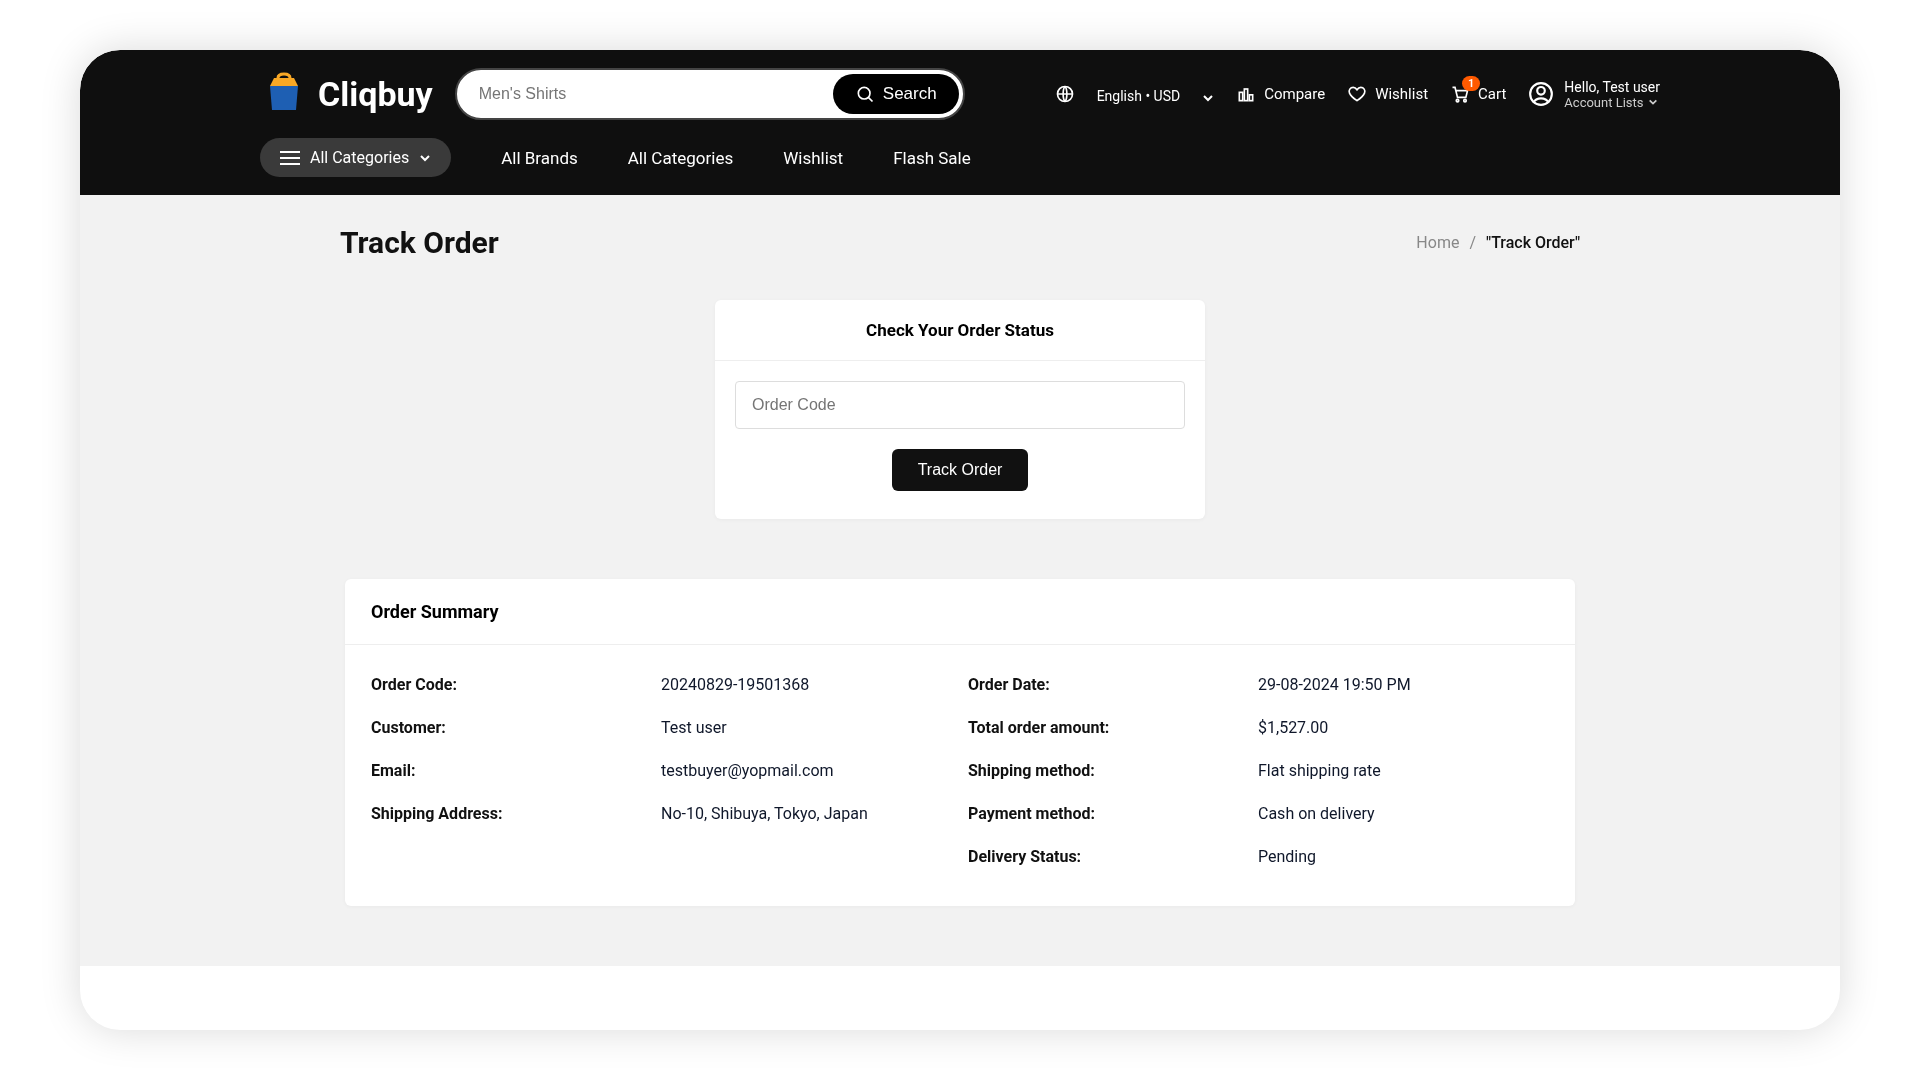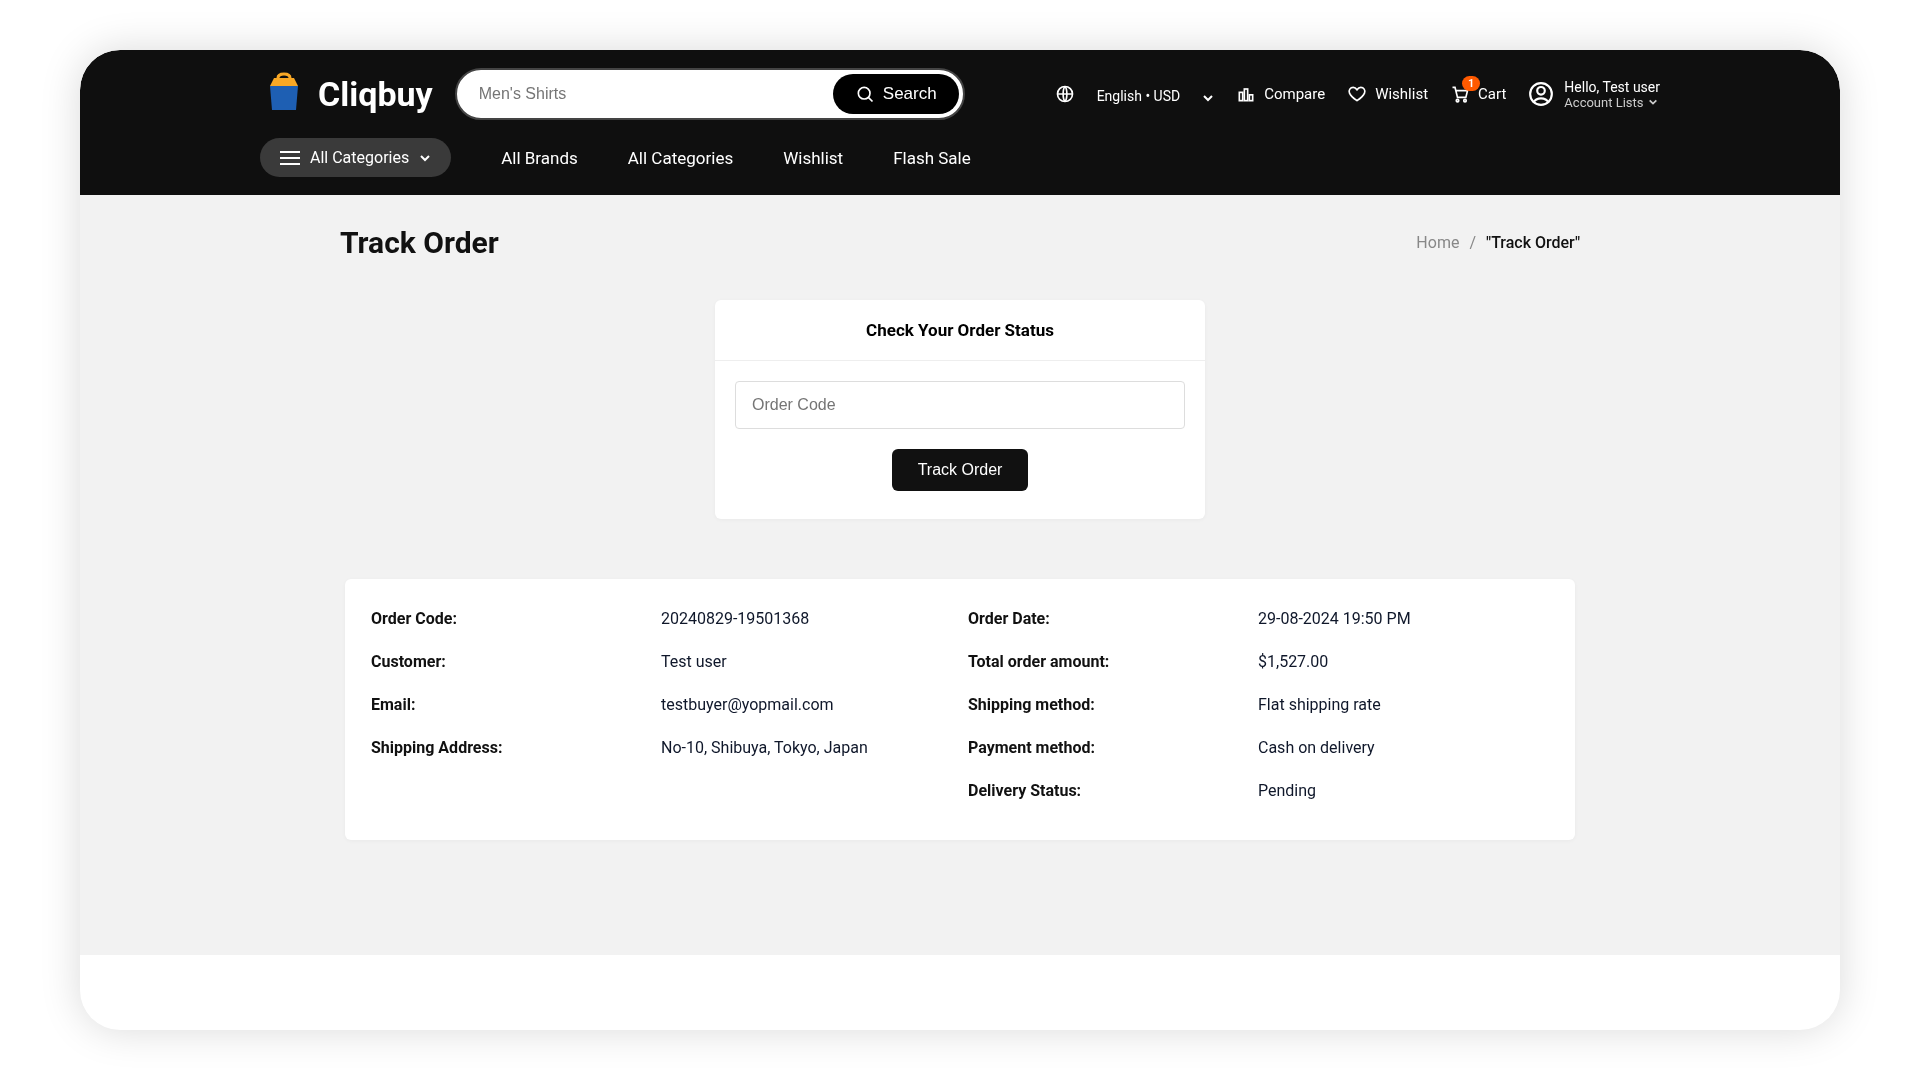--- a/index.html
+++ b/index.html
@@ -145,20 +145,21 @@
 
     <div class="check-card">
       <div class="check-title">Check Your Order Status</div>
       <div class="check-body">
         <input class="order-input" placeholder="Order Code" style="">
         <button class="track-btn">Track Order</button>
       </div>
     </div>
 
     <div class="summary-card">
+      <div class="summary-title">Order Summary</div>
       <div class="summary-body">
         <div class="summary-col">
           <div class="summary-row">
               <span class="summary-label">Order Code:</span>
               <span class="summary-value">20240829-19501368</span>
             </div>
           <div class="summary-row">
               <span class="summary-label">Customer:</span>
               <span class="summary-value">Test user</span>
             </div>

